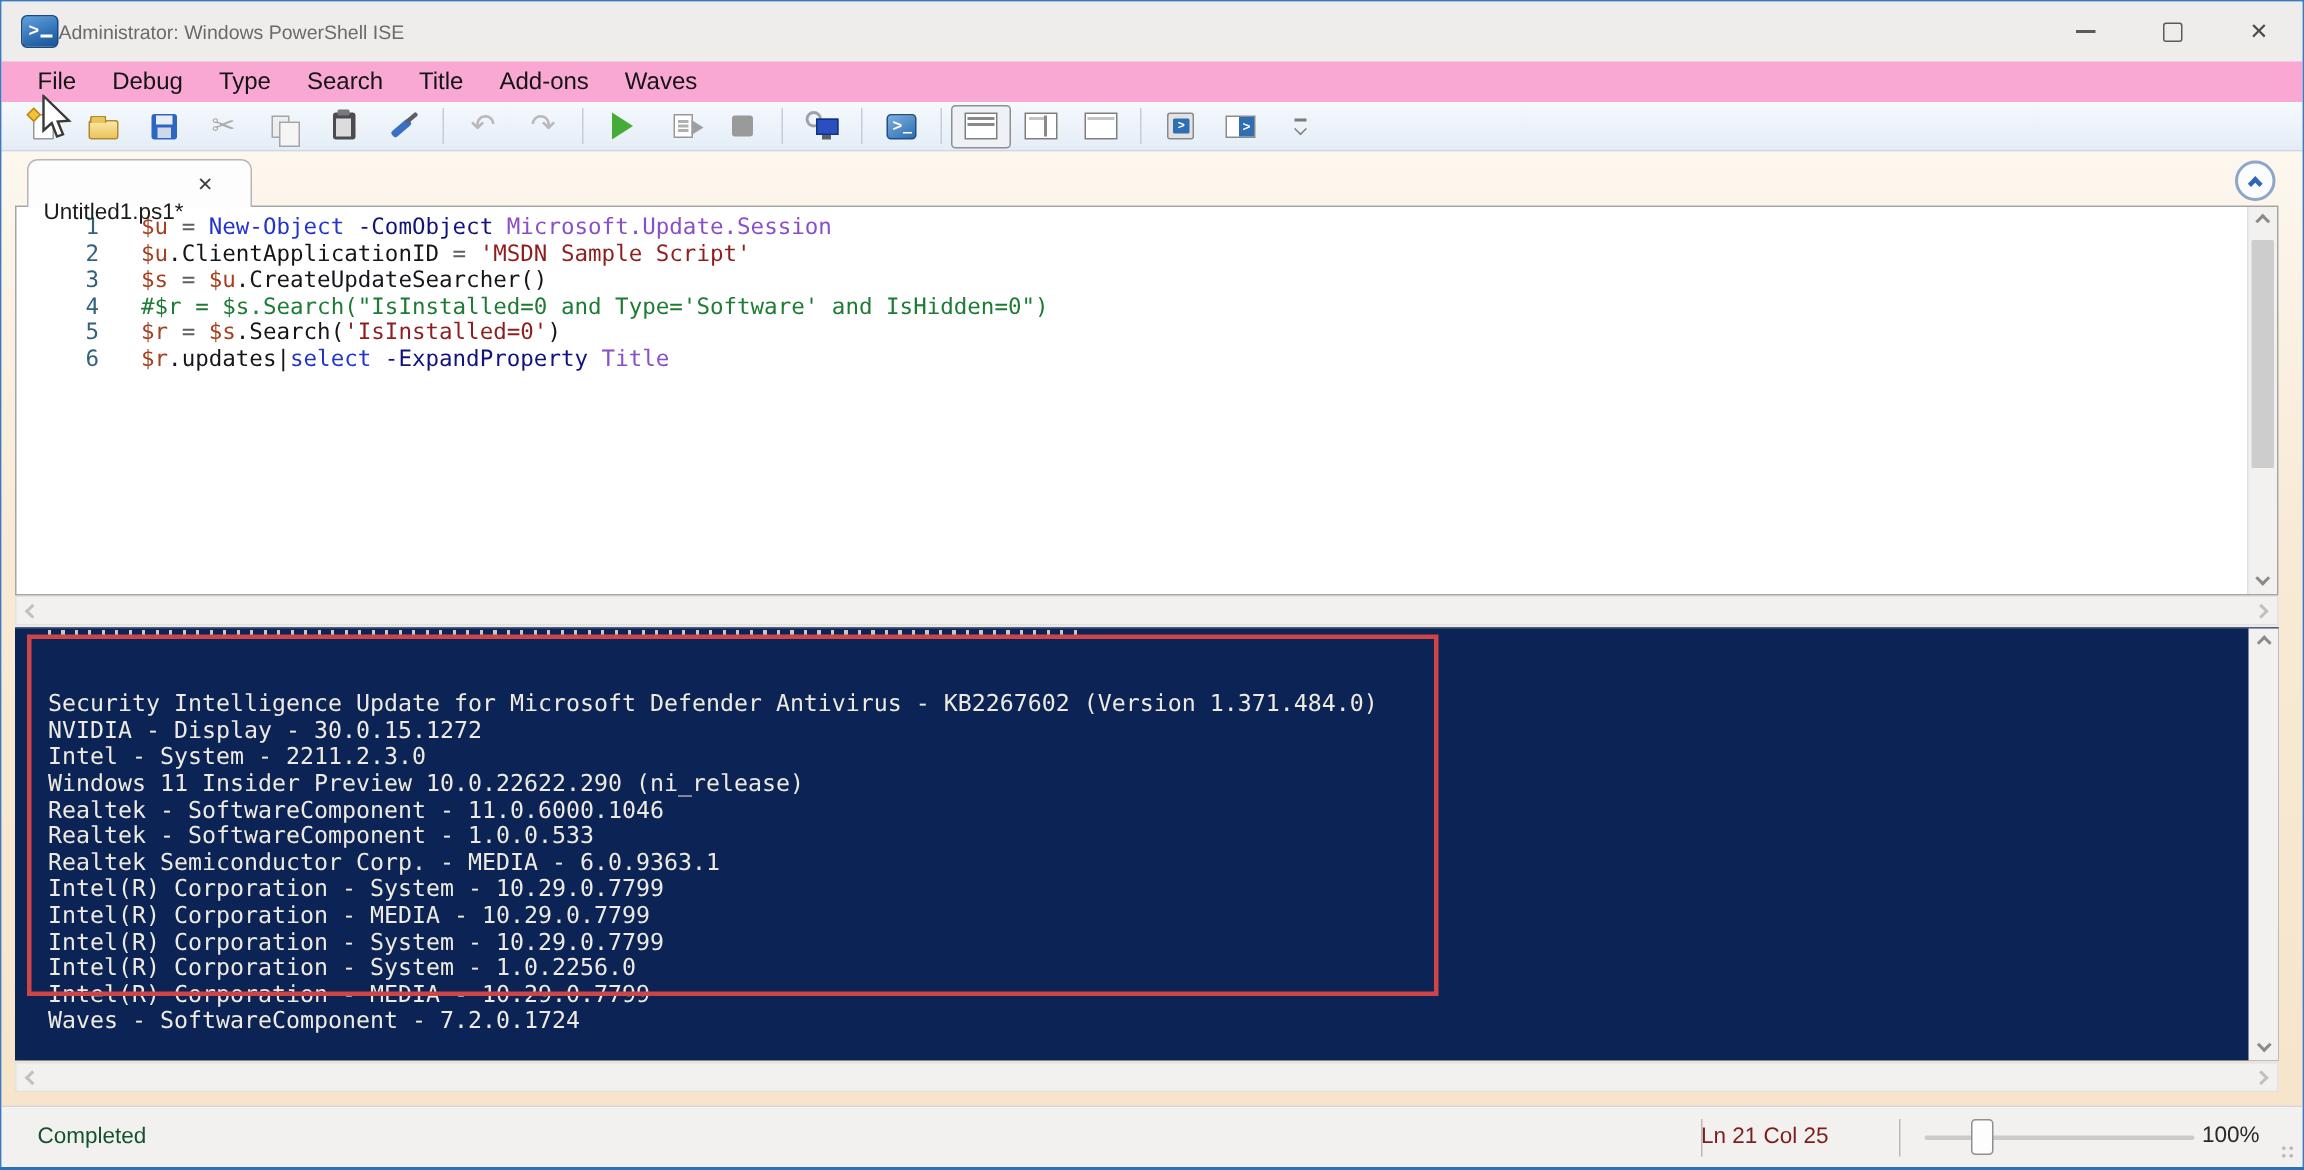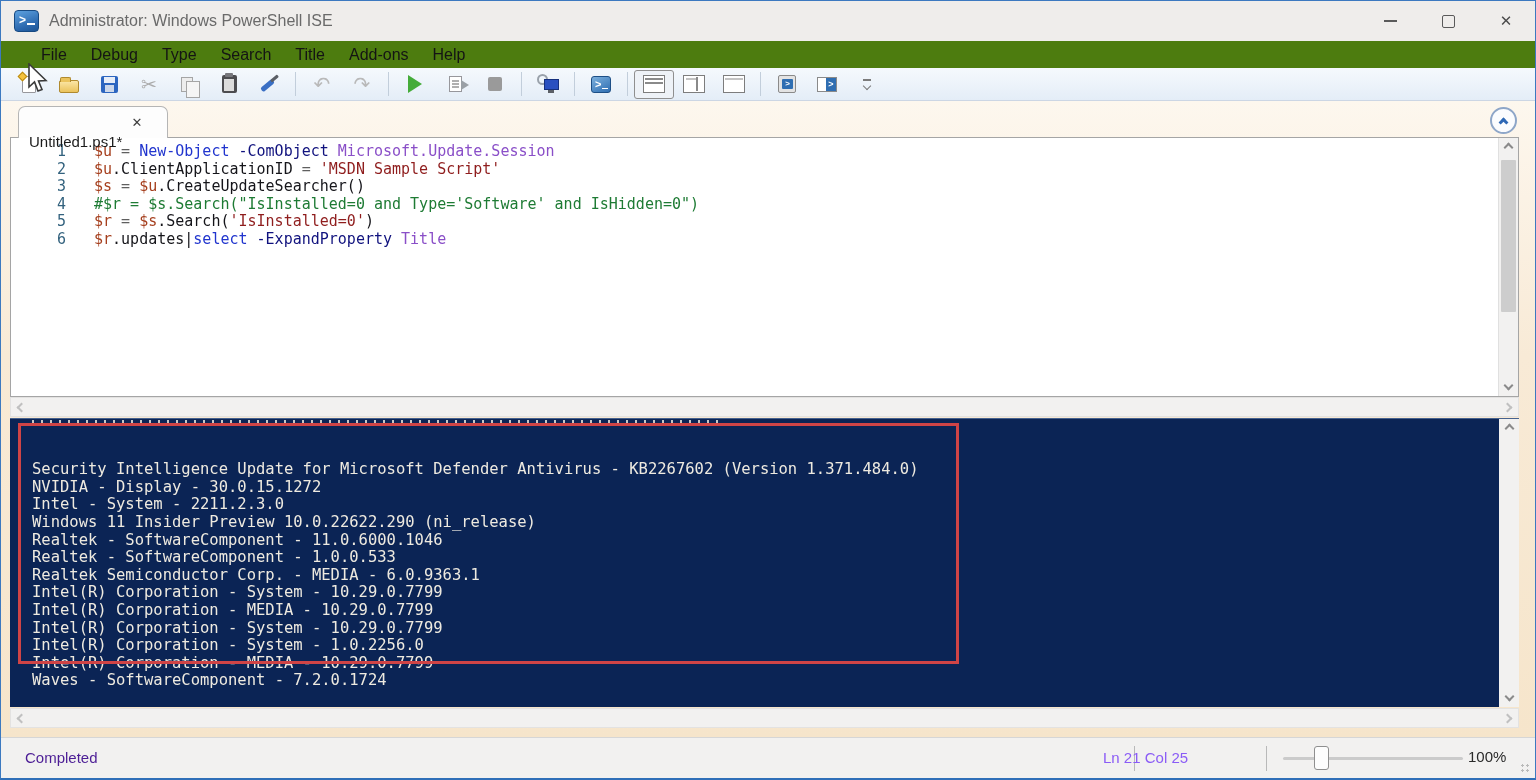--- a/index.html
+++ b/index.html
@@ -10,30 +10,30 @@
          border:1px solid #3c79c0; border-bottom:2px solid #2f6fb8; overflow:hidden; }
 
   
   .titlebar { position:absolute; left:0; top:0; right:0; height:40px; background:#efedeb;
               display:flex; align-items:center; }
   .appicon { width:25px; height:22px; margin-left:13px; border-radius:4px;
              background:linear-gradient(160deg,#5ea2e0 0%,#2a67ad 70%,#1c5494 100%);
              border:1px solid #174a82; position:relative; }
   .appicon .gt { position:absolute; left:4px; top:2px; color:#fff; font-weight:bold; font-size:12px; }
   .appicon .us { position:absolute; left:12px; top:12px; width:8px; height:2px; background:#fff; }
-  .title-text { margin-left:10px; font-size:16px; color:#6a6a6a; }
+  .title-text { margin-left:0; font-size:13px; color:#6a6a6a; }
   .wctrls { margin-left:auto; display:flex; height:100%; }
   .wbtn { width:58px; height:100%; display:flex; align-items:center; justify-content:center; }
   .min-glyph { width:13px; height:2px; background:#5a5a5a; }
   .max-glyph { width:13px; height:13px; border:1.5px solid #5a5a5a; border-radius:2px; }
   .close-glyph { font-size:15px; color:#4b4b4b; }
 
   
-  .menubar { position:absolute; left:0; top:40px; right:0; height:27px; background:#4d7c0f;
-             display:flex; align-items:center; padding-left:28px; }
+  .menubar { position:absolute; left:0; top:40px; right:0; height:27px; background:#f9a8d4;
+             display:flex; align-items:center; padding-left:12px; }
   .menu-item { font-size:16px; color:#141414; padding:2px 12px; }
 
   
   .toolbar { position:absolute; left:0; top:67px; right:0; height:33px;
              background:linear-gradient(#f5f9fd,#e4edf7);
              border-bottom:1px solid #ccd6e4; display:flex; align-items:center; padding-left:8px; }
   .tbtn { width:40px; height:29px; display:flex; align-items:center; justify-content:center;
           border-radius:3px; position:relative; flex:0 0 auto; }
   .tbtn.sel { border:1px solid #8f8f8f; background:#eef2f7; }
   .tsep { width:1px; height:24px; background:#c2cedb; margin:0 6px; flex:0 0 auto; }
@@ -138,23 +138,23 @@
   .con-line { height:17.6px; }
   .clip-strip { position:absolute; left:22px; top:1px; width:690px; height:4px; opacity:.85;
                 background:repeating-linear-gradient(90deg,#e9e5da 0 2px,transparent 2px 9px); }
   .redbox { position:absolute; left:8px; top:4px; width:941px; height:241px;
             border:3px solid #cf4446; pointer-events:none; }
   .console .vscroll { border-left:none; }
 
   
   .statusbar { position:absolute; left:0; top:736px; right:0; height:41px; background:#f2f1f0;
                border-top:1px solid #d6d6d6; }
-  .status-text { position:absolute; left:24px; top:11px; font-size:15px; color:#4c1d95; }
+  .status-text { position:absolute; left:24px; top:11px; font-size:15px; color:#14532d; }
   .sb-sep { position:absolute; top:8px; width:1px; height:25px; background:#b9b9b9; }
-  .linecol { position:absolute; left:1102px; top:11px; font-size:15px; color:#8b5cf6; }
+  .linecol { position:absolute; left:1133px; top:11px; font-size:15px; color:#7f1d1d; }
   .zoom-track { position:absolute; left:1282px; top:756px; width:180px; height:3px; background:#cbcbcb; border-radius:2px; }
   .zoom-thumb { position:absolute; left:1313px; top:745px; width:15px; height:24px; background:#fdfdfd;
                 border:1px solid #8f8f8f; border-radius:3px; }
   .zoom-label { position:absolute; left:1467px; top:747px; font-size:15px; color:#2a2a2a; }
   .grip { position:absolute; right:5px; bottom:5px; width:10px; height:10px;
           background:radial-gradient(circle 1.4px, #b9b9b9 1.2px, transparent 1.3px) 0 0/5px 5px; }
 
   
   .cursor { position:absolute; left:25px; top:62px; z-index:50; pointer-events:none; }
 </style>
@@ -182,21 +182,21 @@
     </div>
   </div>
 
   <div class="menubar">
     <span class="menu-item">File</span>
     <span class="menu-item">Debug</span>
     <span class="menu-item">Type</span>
     <span class="menu-item">Search</span>
     <span class="menu-item">Title</span>
     <span class="menu-item">Add-ons</span>
-    <span class="menu-item">Help</span>
+    <span class="menu-item">Waves</span>
   </div>
 
   <div class="toolbar">
     <div class="tbtn">
         <span class="i-page">
           <span class="star"></span>
         </span>
       </div>
     <div class="tbtn">
         <span class="i-folder"></span>

